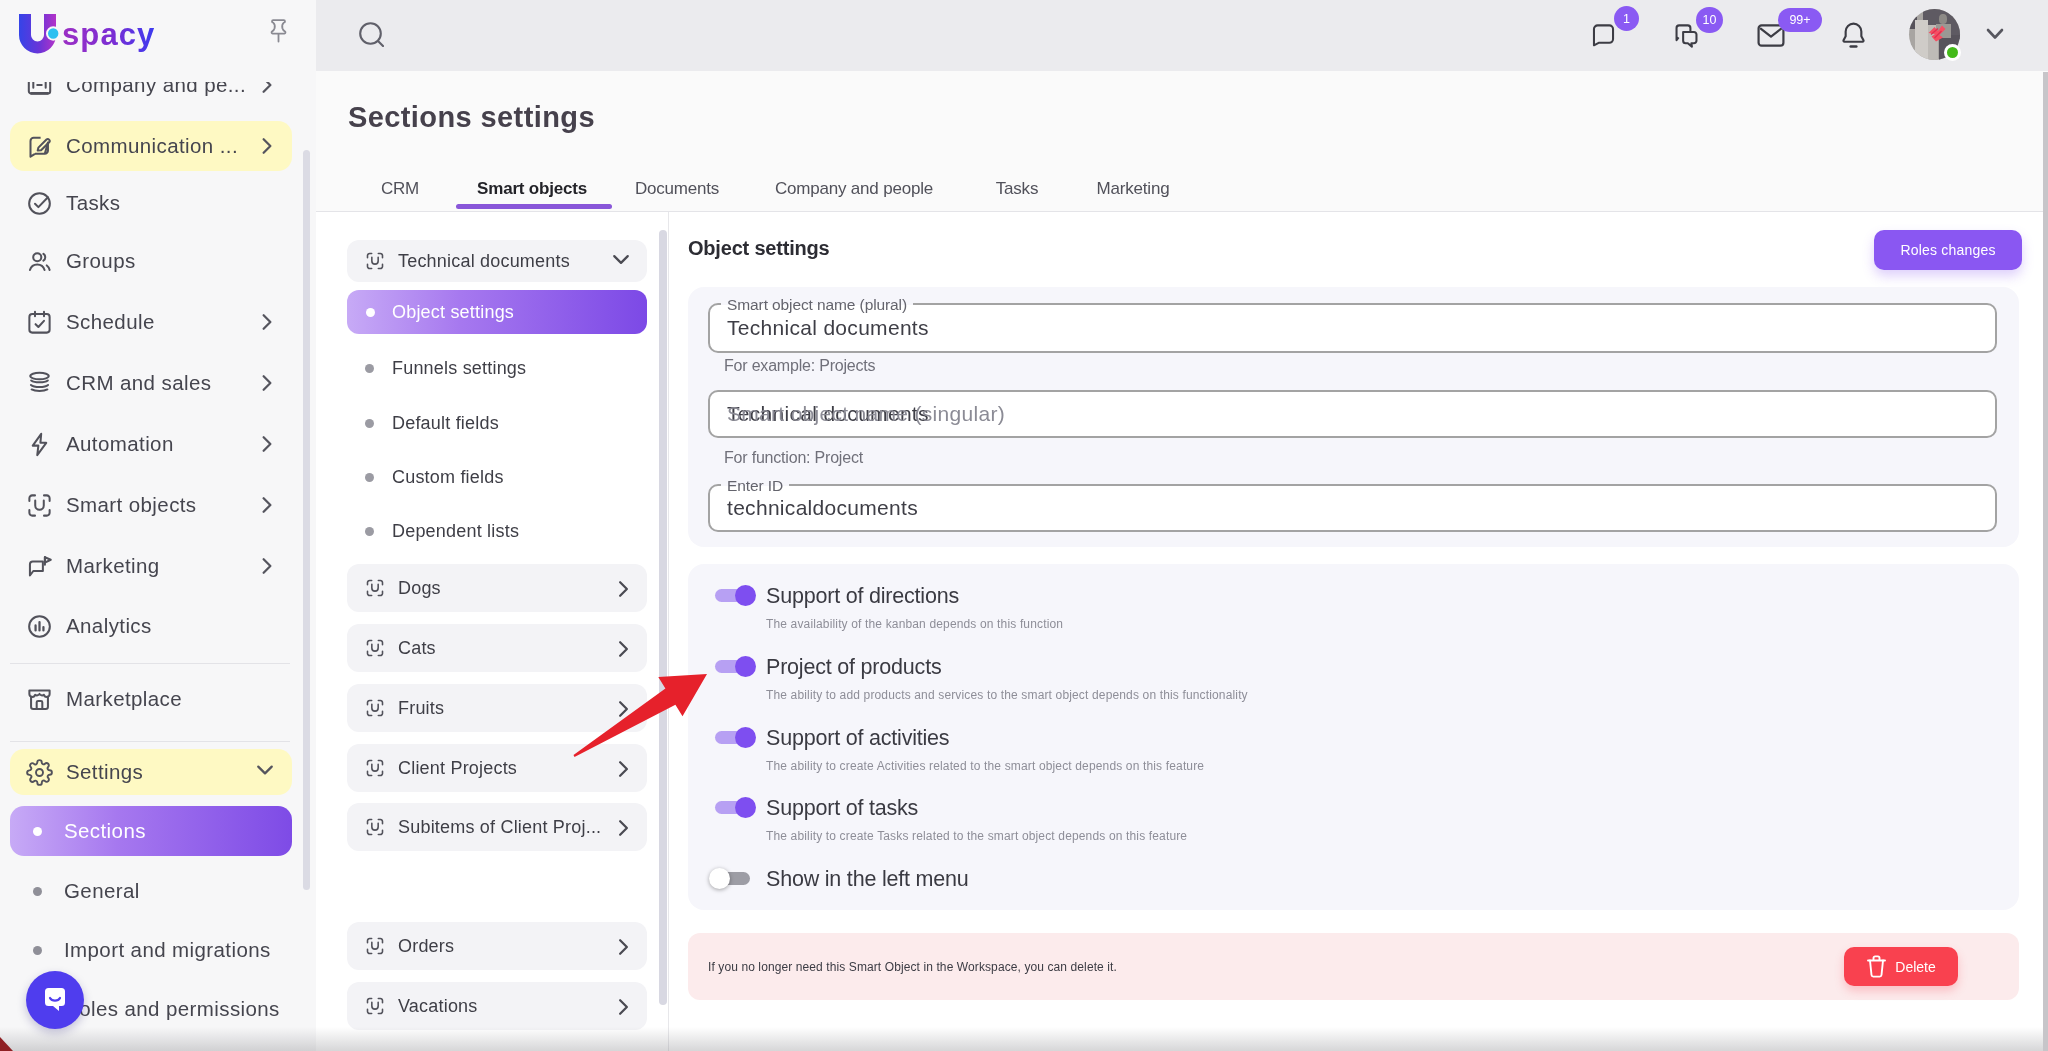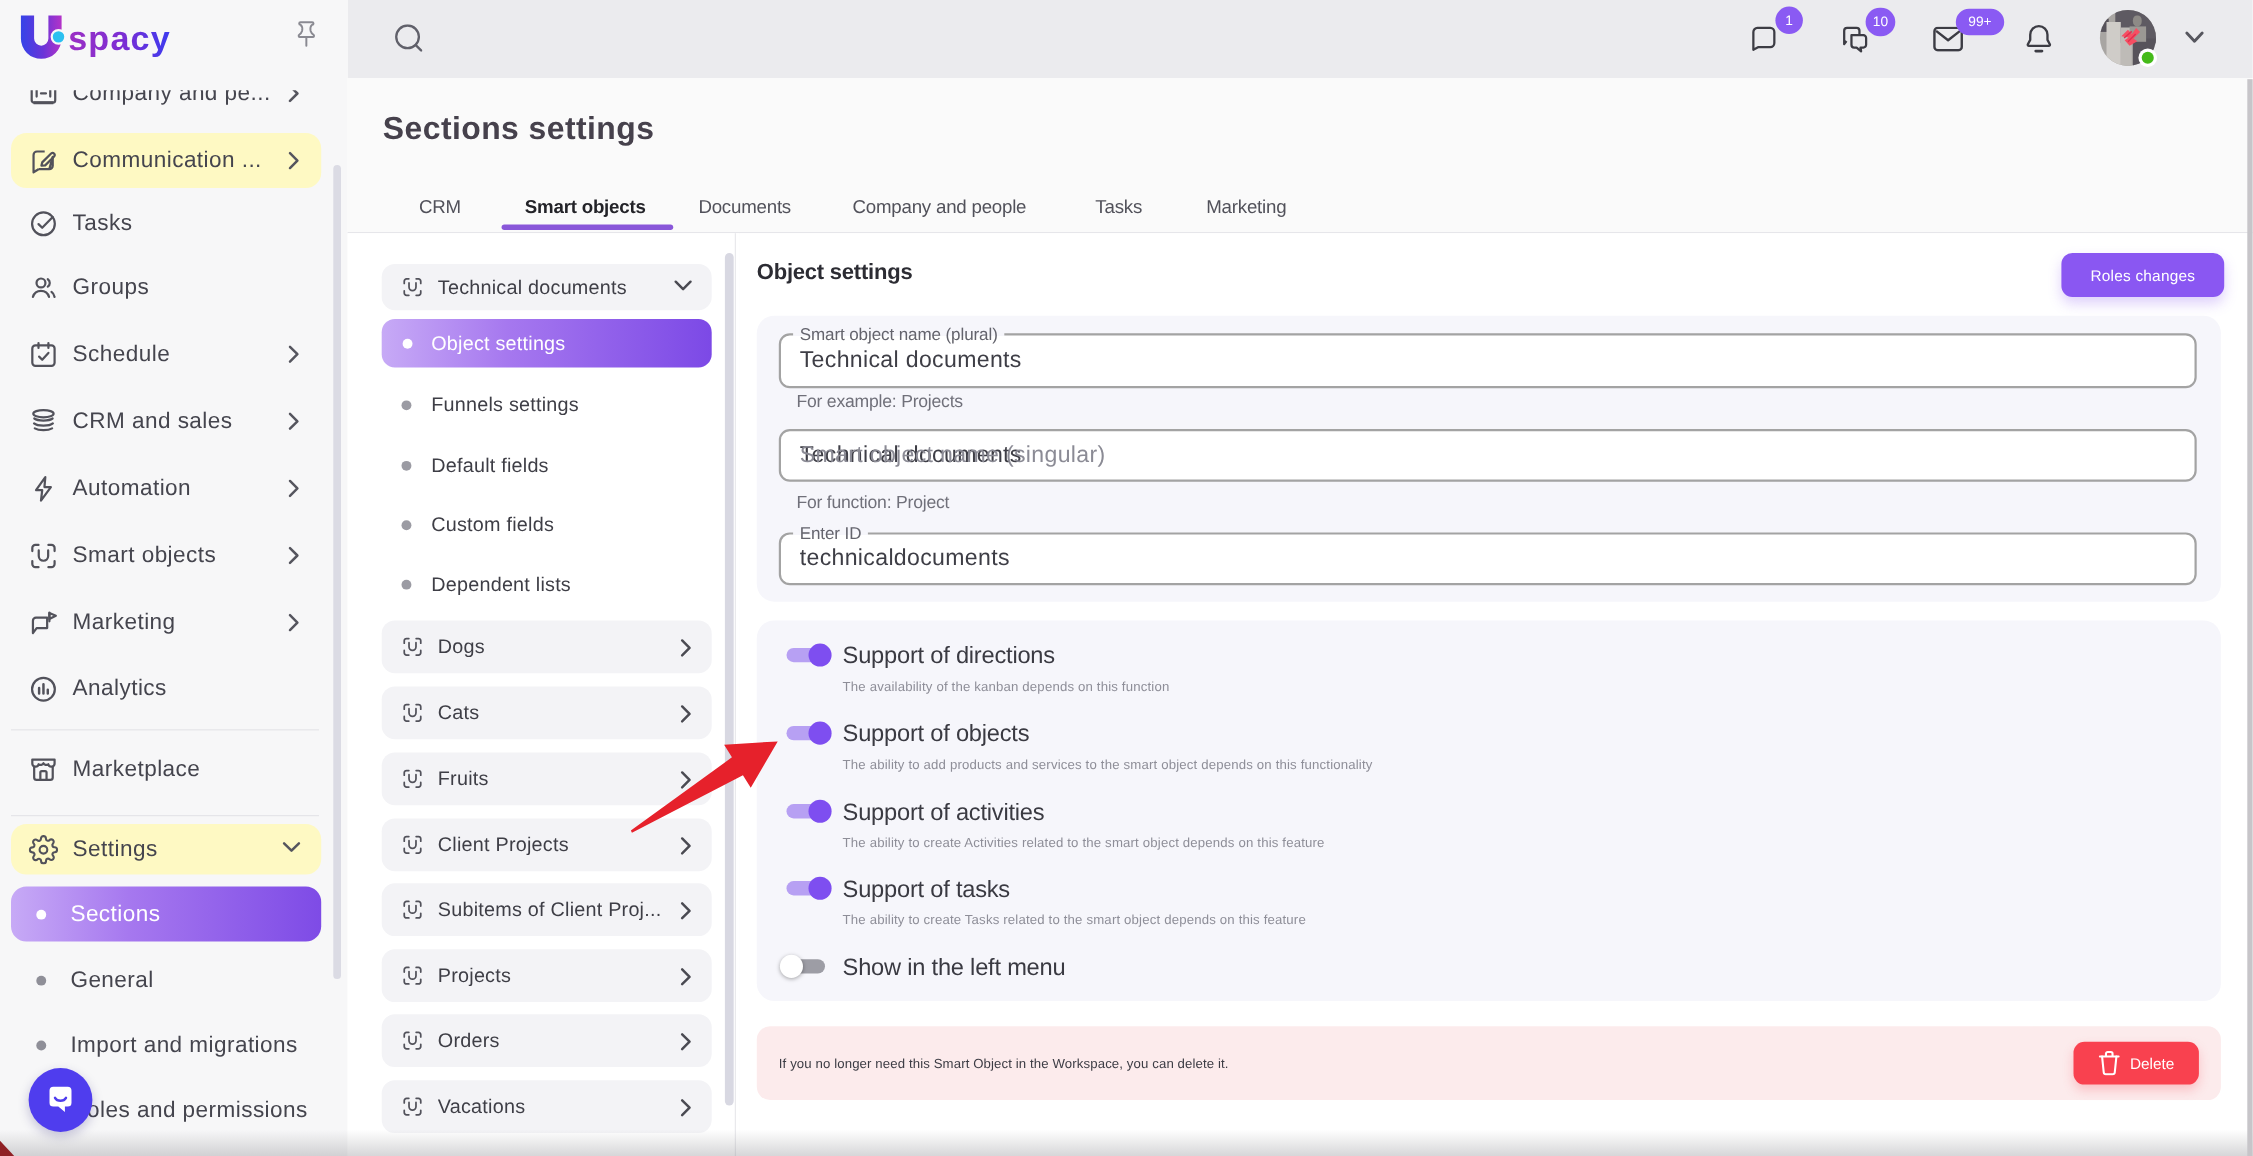--- a/index.html
+++ b/index.html
@@ -60,21 +60,21 @@
   .sw { position:absolute; width:35px; height:13px; border-radius:7px; }
   .sw.on { background:#b7a0f3; }
   .sw.on::after { content:""; position:absolute; right:-6px; top:50%; margin-top:-10.5px; width:21px; height:21px; border-radius:50%; background:#7e4ef0; }
   .sw.off { background:#9d9da5; }
   .sw.off::after { content:""; position:absolute; left:-6px; top:50%; margin-top:-10.5px; width:21px; height:21px; border-radius:50%; background:#fff; box-shadow:0 1px 4px rgba(0,0,0,.35); }
   .tg-l { position:absolute; left:78px; font-size:21.5px; line-height:25px; color:#3a3a42; letter-spacing:-0.2px; }
   .tg-d { position:absolute; left:78px; font-size:12px; line-height:19px; color:#8e8e98; letter-spacing:0.15px; }
 
   .banner { position:absolute; left:372px; top:862px; width:1331px; height:67px; background:#fcebec; border-radius:12px; }
   .banner .btx { position:absolute; left:20px; top:50%; transform:translateY(-50%); font-size:12px; color:#3c3c44; letter-spacing:0.1px; }
-  .del-btn { position:absolute; left:1197px; top:14px; width:114px; height:39px; border-radius:10px; background:#f9414f; box-shadow:0 5px 10px rgba(249,65,79,.25); color:#fff; font-size:14px; display:flex; align-items:center; justify-content:center; gap:8px; }
+  .del-btn { position:absolute; left:1156px; top:14px; width:114px; height:39px; border-radius:10px; background:#f9414f; box-shadow:0 5px 10px rgba(249,65,79,.25); color:#fff; font-size:14px; display:flex; align-items:center; justify-content:center; gap:8px; }
 
   .bottom-fade { position:absolute; left:0; top:1027px; width:2048px; height:24px; background:linear-gradient(to bottom, rgba(120,120,125,0) 0%, rgba(120,120,125,0.30) 100%); }
   .win-scroll { position:absolute; left:2043px; top:72px; width:5px; height:979px; background:#c7c5c9; }
 </style>
 </head>
 <body>
 <div class="topbar">
   <svg class="abs" style="left:43px;top:22px" width="25" height="25" viewBox="0 0 25 25" fill="none" stroke="#60606a" stroke-width="2.1">
       <circle cx="11.5" cy="11.5" r="10.3"></circle>
       <path d="M19 19 L24 24" stroke-linecap="round"></path>
@@ -375,30 +375,20 @@
     <div class="npill" style="top:591px">
       <svg class="np-ic" viewBox="0 0 24 24" fill="none" stroke="#52525b" stroke-width="1.9">
           <path d="M3 8 L3 5.5 A2.5 2.5 0 0 1 5.5 3 L8 3 M16 3 L18.5 3 A2.5 2.5 0 0 1 21 5.5 L21 8 M21 16 L21 18.5 A2.5 2.5 0 0 1 18.5 21 L16 21 M8 21 L5.5 21 A2.5 2.5 0 0 1 3 18.5 L3 16" stroke-linecap="round"></path>
           <path d="M8.2 7.5 L8.2 12 a3.8 3.8 0 0 0 7.6 0 L15.8 7.5" stroke-linecap="round"></path>
         </svg>
       <span class="np-tx">Subitems of Client Proj...</span>
       <svg class="np-ch" width="13" height="18" viewBox="0 0 10 16" fill="none" stroke="#4a4a52" stroke-width="2">
           <path d="M2 2 L8 8 L2 14" stroke-linecap="round" stroke-linejoin="round"></path>
         </svg>
     </div>
-    <div class="npill" style="top:651px">
-      <svg class="np-ic" viewBox="0 0 24 24" fill="none" stroke="#52525b" stroke-width="1.9">
-          <path d="M3 8 L3 5.5 A2.5 2.5 0 0 1 5.5 3 L8 3 M16 3 L18.5 3 A2.5 2.5 0 0 1 21 5.5 L21 8 M21 16 L21 18.5 A2.5 2.5 0 0 1 18.5 21 L16 21 M8 21 L5.5 21 A2.5 2.5 0 0 1 3 18.5 L3 16" stroke-linecap="round"></path>
-          <path d="M8.2 7.5 L8.2 12 a3.8 3.8 0 0 0 7.6 0 L15.8 7.5" stroke-linecap="round"></path>
-        </svg>
-      <span class="np-tx">Projects</span>
-      <svg class="np-ch" width="13" height="18" viewBox="0 0 10 16" fill="none" stroke="#4a4a52" stroke-width="2">
-          <path d="M2 2 L8 8 L2 14" stroke-linecap="round" stroke-linejoin="round"></path>
-        </svg>
-    </div>
     <div class="npill" style="top:710px">
       <svg class="np-ic" viewBox="0 0 24 24" fill="none" stroke="#52525b" stroke-width="1.9">
           <path d="M3 8 L3 5.5 A2.5 2.5 0 0 1 5.5 3 L8 3 M16 3 L18.5 3 A2.5 2.5 0 0 1 21 5.5 L21 8 M21 16 L21 18.5 A2.5 2.5 0 0 1 18.5 21 L16 21 M8 21 L5.5 21 A2.5 2.5 0 0 1 3 18.5 L3 16" stroke-linecap="round"></path>
           <path d="M8.2 7.5 L8.2 12 a3.8 3.8 0 0 0 7.6 0 L15.8 7.5" stroke-linecap="round"></path>
         </svg>
       <span class="np-tx">Orders</span>
       <svg class="np-ch" width="13" height="18" viewBox="0 0 10 16" fill="none" stroke="#4a4a52" stroke-width="2">
           <path d="M2 2 L8 8 L2 14" stroke-linecap="round" stroke-linejoin="round"></path>
         </svg>
     </div>
@@ -434,21 +424,21 @@
       <span class="flabel">Enter ID</span>
       <span class="fval">technicaldocuments</span>
     </div>
   </div>
 
   <div class="panel" style="top:493px;height:346px">
     <div class="sw on" style="left:27px;top:25px"></div>
     <div class="tg-l" style="top:20px">Support of directions</div>
     <div class="tg-d" style="top:51px">The availability of the kanban depends on this function</div>
     <div class="sw on" style="left:27px;top:96px"></div>
-    <div class="tg-l" style="top:91px">Support of objects</div>
+    <div class="tg-l" style="top:91px">Project of products</div>
     <div class="tg-d" style="top:122px">The ability to add products and services to the smart object depends on this functionality</div>
     <div class="sw on" style="left:27px;top:167px"></div>
     <div class="tg-l" style="top:162px">Support of activities</div>
     <div class="tg-d" style="top:193px">The ability to create Activities related to the smart object depends on this feature</div>
     <div class="sw on" style="left:27px;top:237px"></div>
     <div class="tg-l" style="top:232px">Support of tasks</div>
     <div class="tg-d" style="top:263px">The ability to create Tasks related to the smart object depends on this feature</div>
     <div class="sw off" style="left:27px;top:308px"></div>
     <div class="tg-l" style="top:303px">Show in the left menu</div>
   </div>

